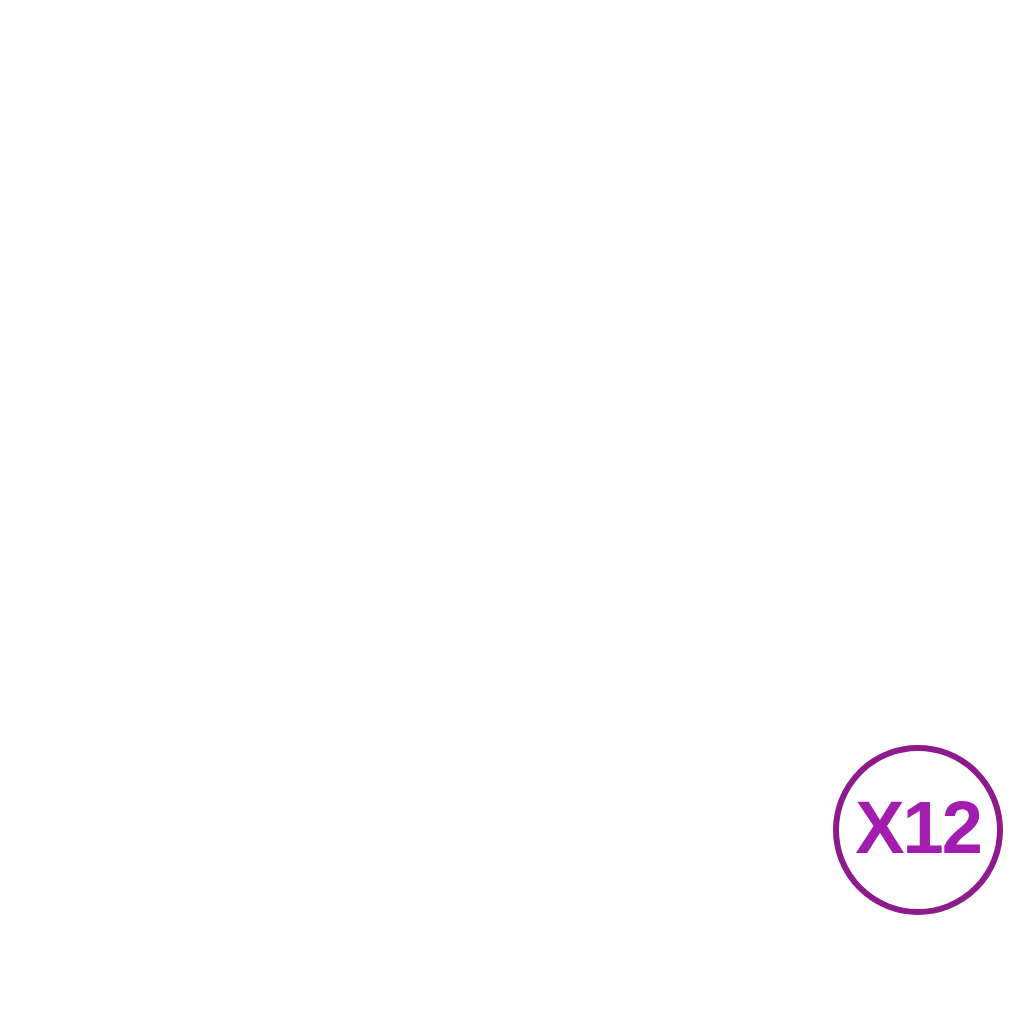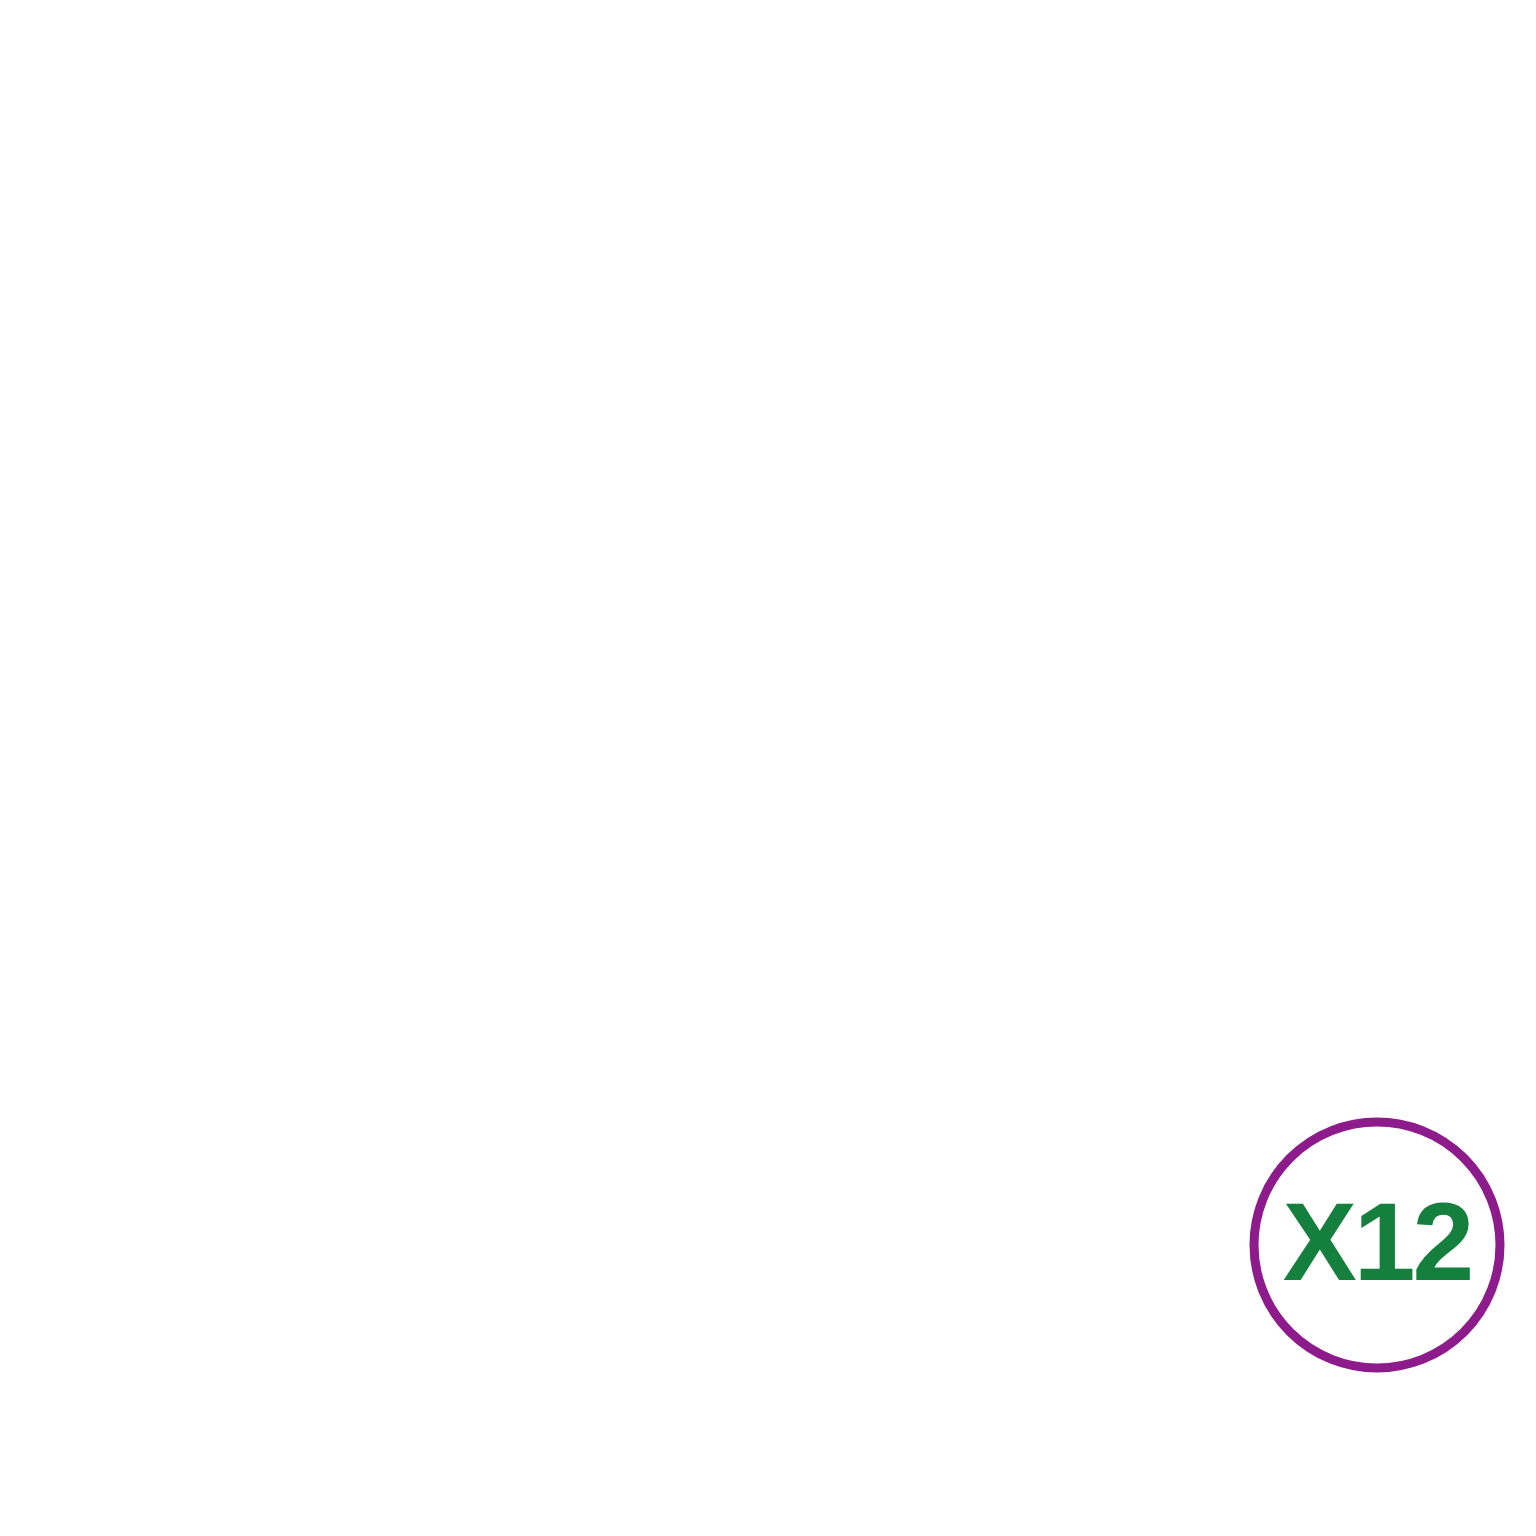--- a/index.html
+++ b/index.html
@@ -106,17 +106,17 @@
         <circle cx="806.5" cy="157" r="3.2" fill="#ffffff"></circle>
         <circle cx="34.5" cy="401" r="3.2" fill="#ffffff"></circle>
         <circle cx="806.5" cy="401" r="3.2" fill="#ffffff"></circle>
         <circle cx="34.5" cy="646" r="3.2" fill="#ffffff"></circle>
         <circle cx="806.5" cy="646" r="3.2" fill="#ffffff"></circle>
         <circle cx="34.5" cy="863" r="3.2" fill="#ffffff"></circle>
         <circle cx="806.5" cy="863" r="3.2" fill="#ffffff"></circle>
       </g>
   </svg>
 
-  <div id="badge" class="badge" style="left: 833px; top: 745px; width: 170px; height: 170px; border-width: 6px; border-color: rgb(141, 27, 139); color: #15803d;">
+  <div id="badge" class="badge" style="left: 833px; top: 745px; width: 170px; height: 170px; border-width: 6px; border-color: rgb(141, 27, 139); color: #a21caf;">
     <span class="badge-text">X12</span>
   </div>
 
 </div>
 
 </body></html>

